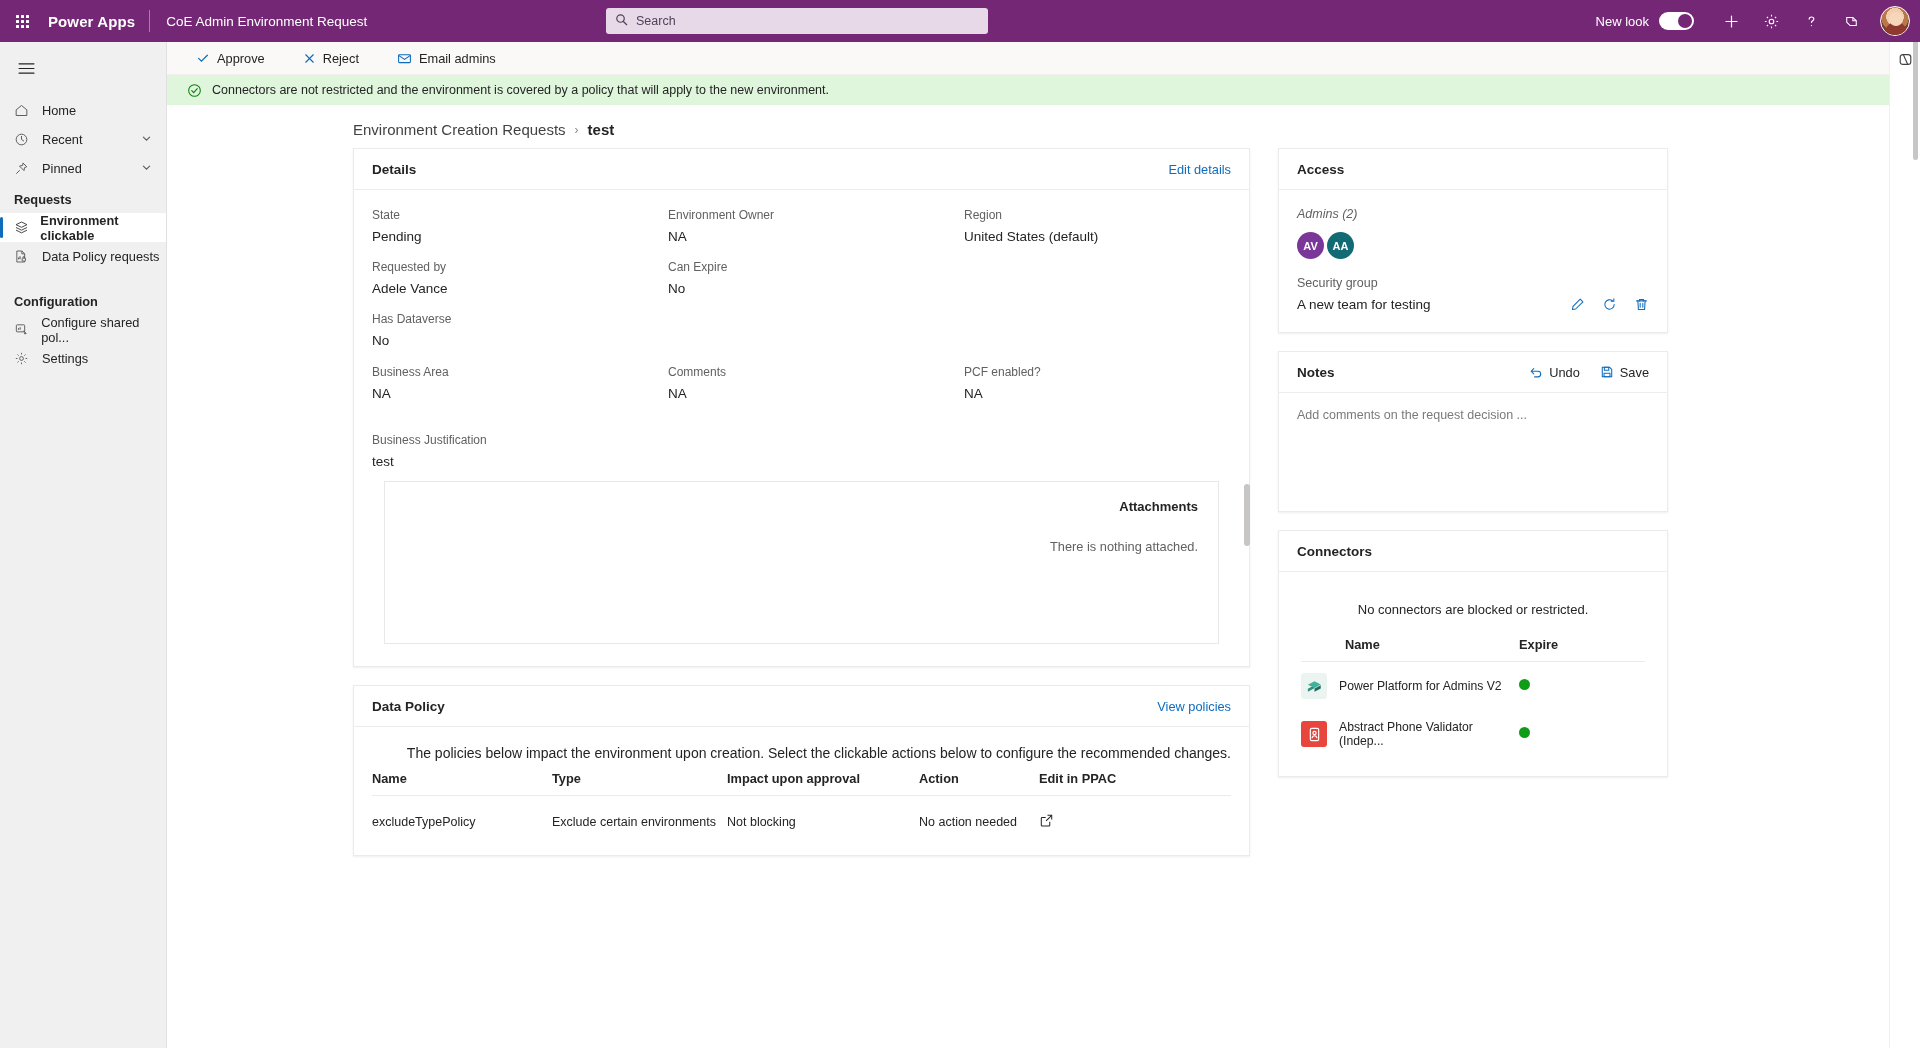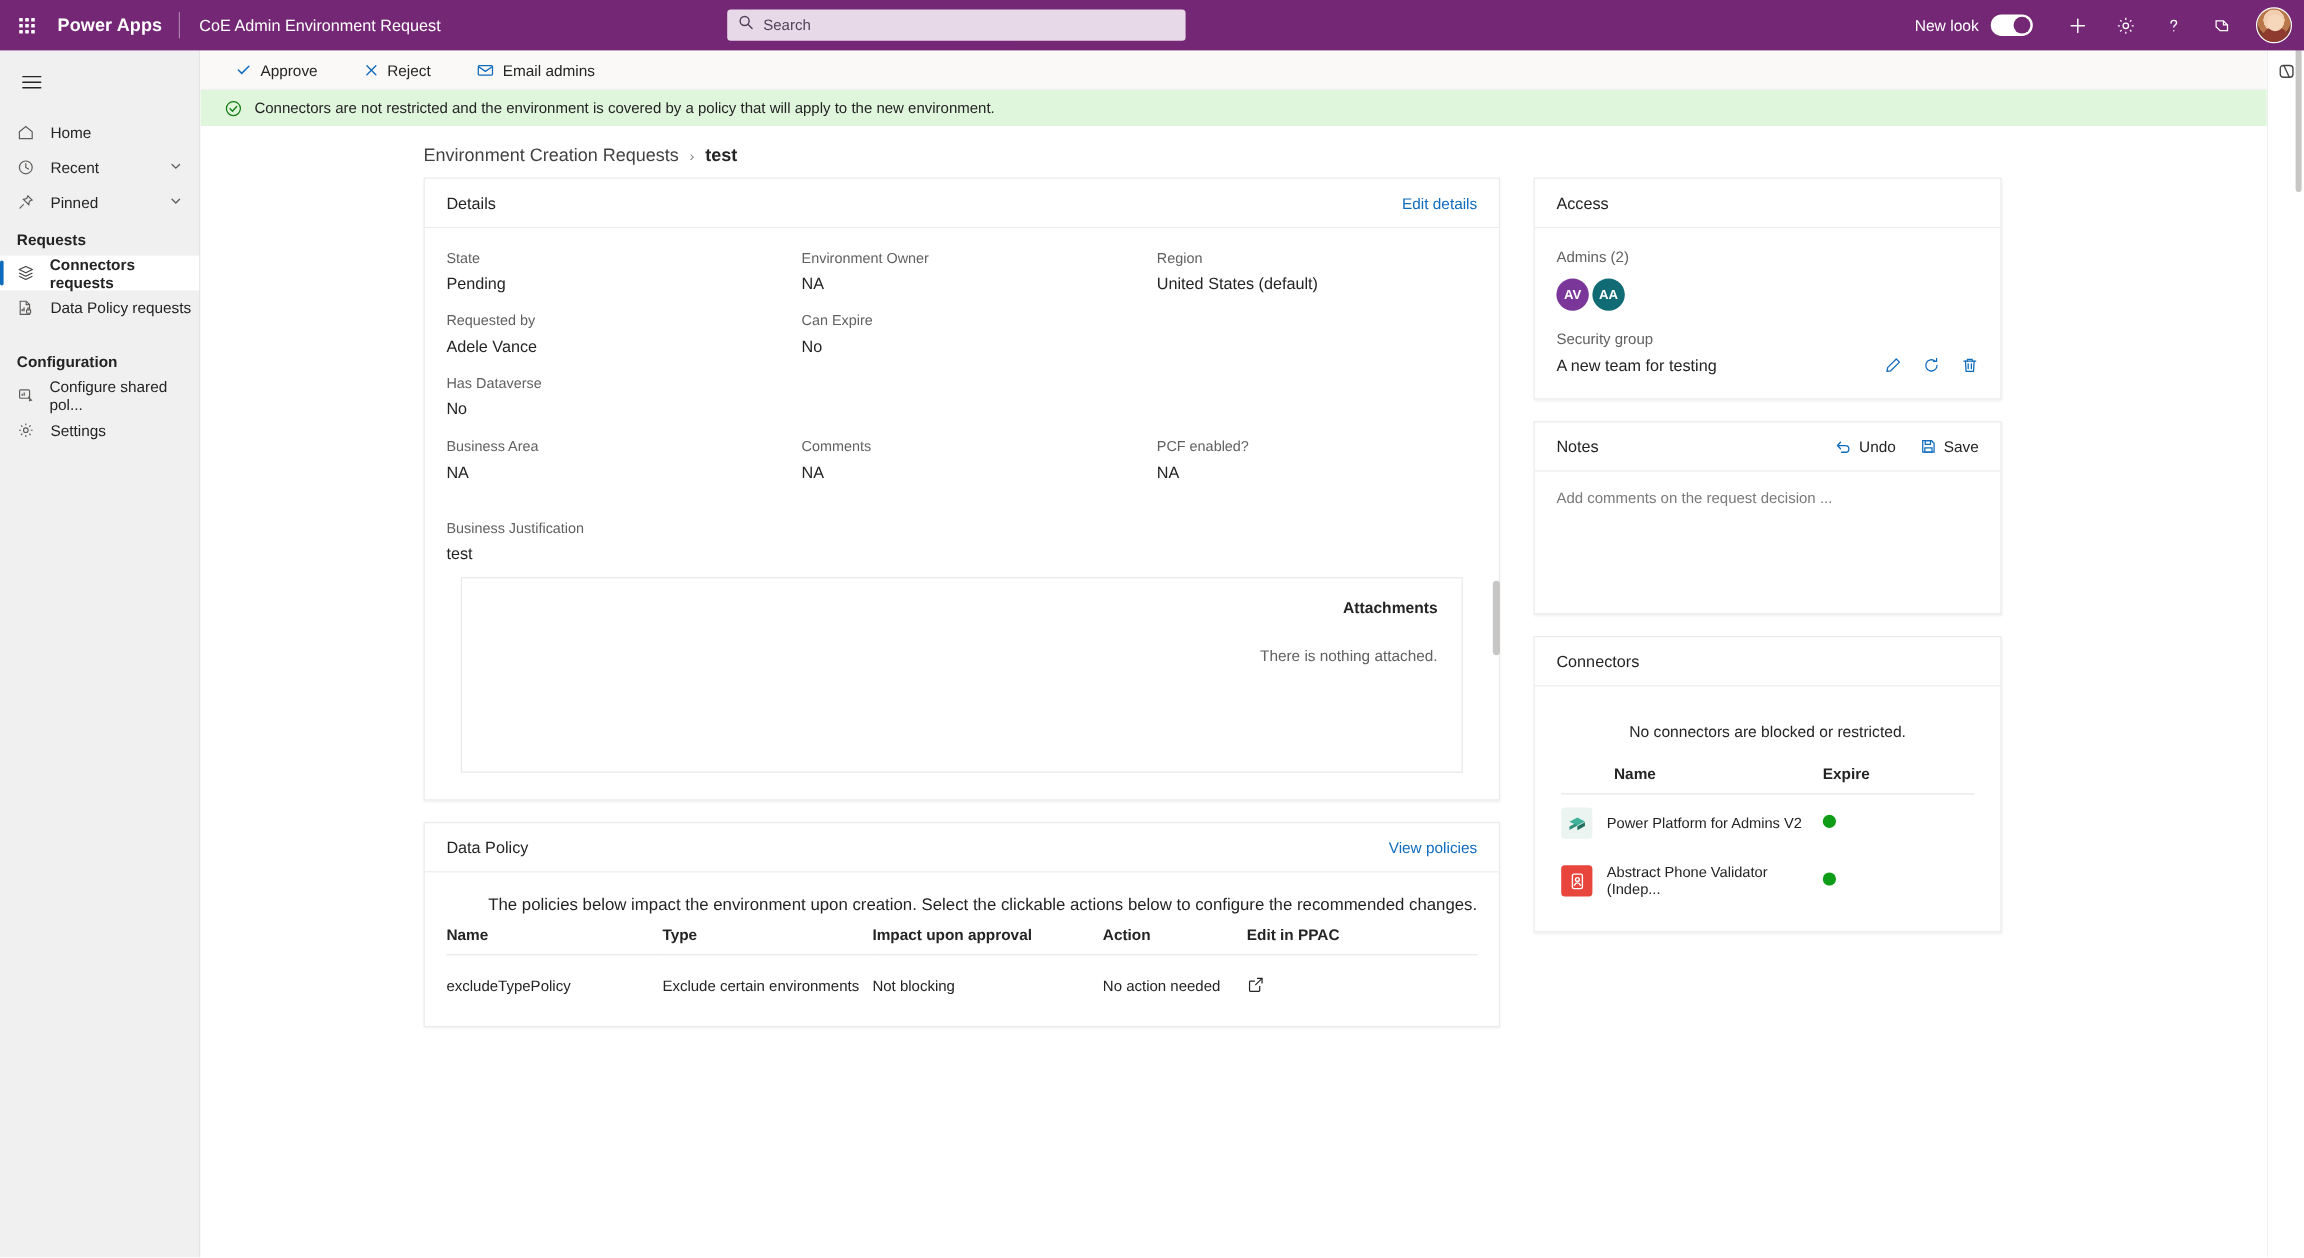--- a/index.html
+++ b/index.html
@@ -164,21 +164,21 @@
   .card {
     background: #ffffff;
     border: 1px solid #ebebeb;
     box-shadow: 0 1px 2px rgba(0,0,0,.07);
     margin-bottom: 18px;
   }
   .card-head {
     height: 41px; display: flex; align-items: center;
     padding: 0 18px; border-bottom: 1px solid #ededed;
   }
-  .card-title { font-size: 13.5px; font-weight: normal; color: #242424; }
+  .card-title { font-size: 13.5px; font-weight: bold; color: #242424; }
   .card-head-action {
     margin-left: auto; font-size: 12.8px; color: #0f6cbd; cursor: pointer;
   }
   .card-body { padding: 18px 18px 10px 18px; }
 
   .field-row { display: flex; margin-bottom: 16px; align-items: center; }
   .field { flex: 0 0 296px; }
   .field-label { font-size: 12px; color: #616161; margin-bottom: 7px; }
   .field-value { font-size: 13.5px; color: #242424; }
 
@@ -209,21 +209,21 @@
   }
   table.tbl td {
     font-size: 12.5px; color: #242424; padding: 17px 0 14px 0;
     vertical-align: middle;
   }
   .c1 { width: 180px; } .c2 { width: 175px; } .c3 { width: 192px; } .c4 { width: 120px; }
 
   .ppac-btn { cursor: pointer; color: #242424; display: inline-flex; }
 
   
-  .admins-label { font-size: 12.5px; color: #616161; margin-bottom: 11px; }
+  .admins-label { font-size: 12.5px; color: #616161; margin-bottom: 11px; font-style: italic; }
   .avatars { display: flex; }
   .av {
     width: 27px; height: 27px; border-radius: 50%;
     display: flex; align-items: center; justify-content: center;
     color: #ffffff; font-size: 11px; font-weight: bold;
     cursor: pointer;
   }
   .av + .av { margin-left: 3px; }
   .sg-label { font-size: 12.5px; color: #616161; margin: 17px 0 7px 0; }
   .sg-row { display: flex; align-items: center; }
@@ -391,21 +391,21 @@
     <div class="nav-group">Requests</div>
 
     <div class="nav-item selected">
       <span class="nic">
         <svg width="15" height="15" viewBox="0 0 18 18" fill="none" stroke="#424242" stroke-width="1.15" stroke-linejoin="round">
           <path d="M9 2.4 15.6 5.6 9 8.8 2.4 5.6z"></path>
             <path d="M2.4 9 9 12.2 15.6 9"></path>
             <path d="M2.4 12.2 9 15.4l6.6-3.2"></path>
         </svg>
       </span>
-      <span class="nlbl">Connectors requests</span>
+      <span class="nlbl">Environment clickable</span>
     </div>
 
     <div class="nav-item">
       <span class="nic">
         <svg width="15" height="15" viewBox="0 0 18 18" fill="none" stroke="#605e5c" stroke-width="1.15">
           <path d="M3.4 2.4h6l3.4 3.4v9.8H3.4z"></path>
             <path d="M9.4 2.4v3.4h3.4"></path>
           <line x1="5.4" y1="12.4" x2="5.4" y2="10.2" stroke-width="1.4"></line>
           <line x1="7.2" y1="12.4" x2="7.2" y2="8.8" stroke-width="1.4"></line>
           <rect x="9.8" y="11" width="4" height="3.4" rx="0.5" fill="#f0f0f0"></rect>

